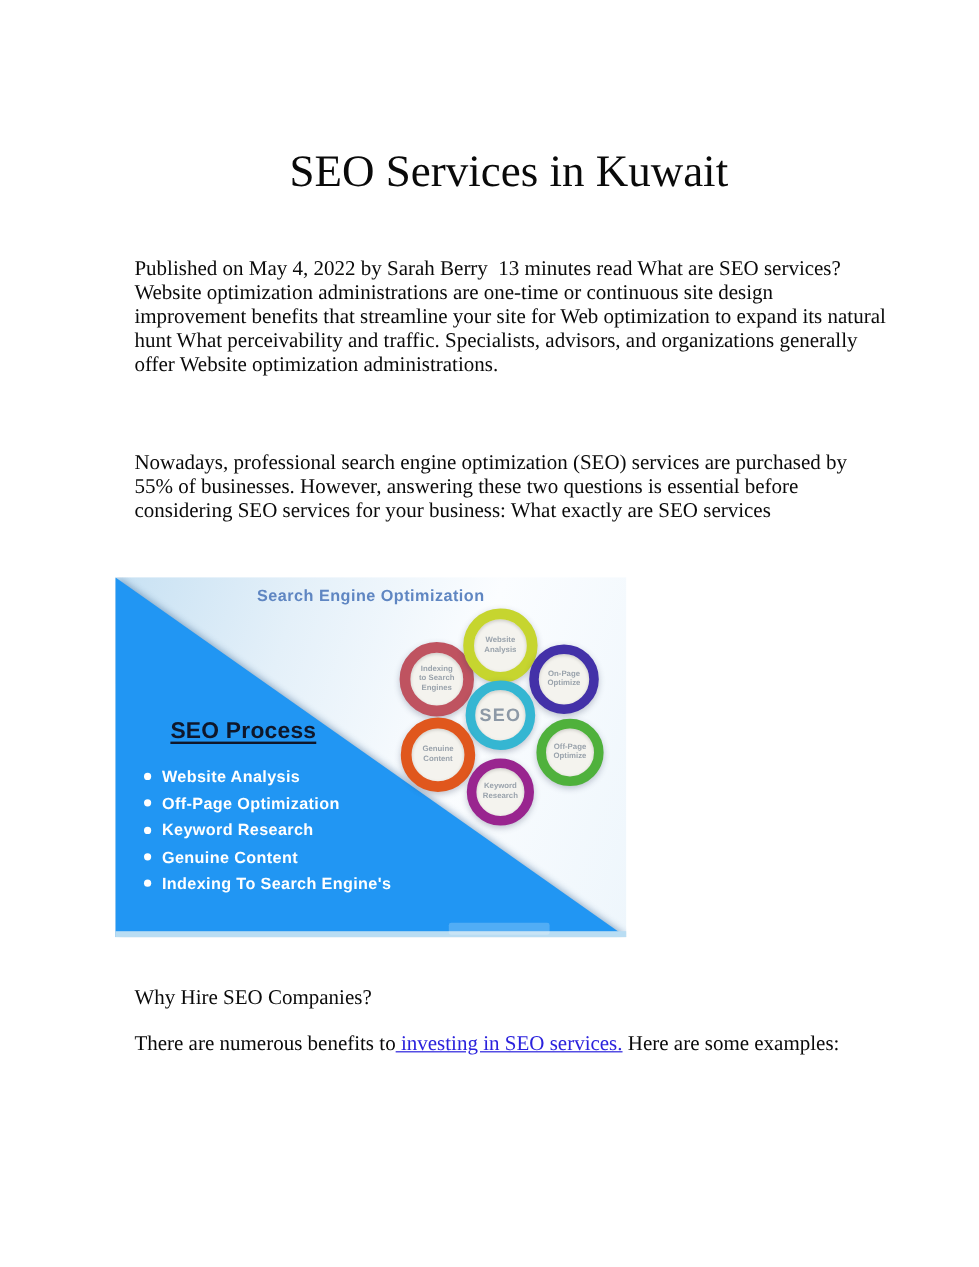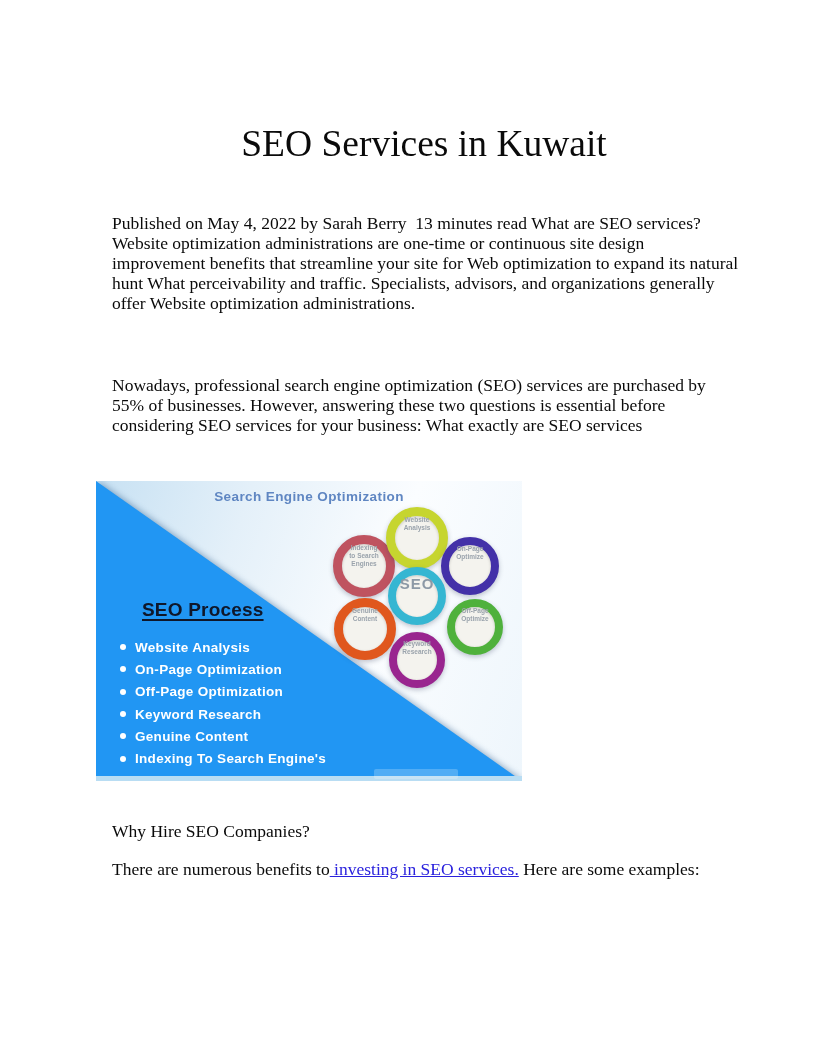--- a/index.html
+++ b/index.html
@@ -32,21 +32,21 @@
                text-decoration:underline;text-decoration-thickness:2px;text-underline-offset:3px;
                letter-spacing:.2px;z-index:3;}
   .fig-bullets{position:absolute;left:20px;top:155px;margin:0;padding:0;list-style:none;z-index:3;}
   .fig-bullets li{display:flex;align-items:center;height:22.3px;gap:9px;}
   .dot{width:6px;height:6px;border-radius:50%;background:#fff;flex:0 0 auto;margin-left:4px;}
   .blabel{color:#ffffff;font-size:13.5px;font-weight:700;letter-spacing:.3px;}
 
   .ring{position:absolute;border-radius:50%;box-sizing:border-box;
         background:#f4f3ee;border-style:solid;
         box-shadow:0 2px 5px rgba(50,60,90,.3), inset 0 1px 3px rgba(0,0,0,.18);
-        display:flex;justify-content:center;text-align:center;}
+        display:flex;align-items:center;justify-content:center;text-align:center;}
   .ring-label{font-size:6.5px;line-height:1.25;font-weight:700;color:#9aa3ac;
               white-space:pre-line;filter:blur(.4px);}
   .c-red    {left:237px;top:54px; width:62px;height:62px;border-width:9px;z-index:1;}
   .c-lime   {left:290px;top:26px; width:62px;height:62px;border-width:9px;z-index:2;}
   .c-purple {left:345px;top:56px; width:58px;height:58px;border-width:8px;z-index:2;}
   .c-teal   {left:292px;top:86px; width:58px;height:58px;border-width:8px;z-index:3;}
   .c-orange {left:238px;top:117px;width:62px;height:62px;border-width:9px;z-index:4;}
   .c-green  {left:351px;top:118px;width:56px;height:56px;border-width:8px;z-index:4;}
   .c-magenta{left:293px;top:151px;width:56px;height:56px;border-width:8px;z-index:5;}
   .seo-label{font-size:15px;font-weight:700;color:#8d99a6;letter-spacing:1px;}
@@ -70,24 +70,20 @@
     </div>
 
     <div class="fig-header" style="color: rgb(95, 134, 194);">Search Engine Optimization</div>
 
     <div class="fig-heading" style="color: #0f172a;">SEO Process</div>
 
     <ul class="fig-bullets">
       <li>
         <span class="dot"></span>
         <span class="blabel">Website Analysis</span>
-      </li>
-      <li>
-        <span class="dot"></span>
-        <span class="blabel">On-Page Optimization</span>
       </li>
       <li>
         <span class="dot"></span>
         <span class="blabel">Off-Page Optimization</span>
       </li>
       <li>
         <span class="dot"></span>
         <span class="blabel">Keyword Research</span>
       </li>
       <li>

